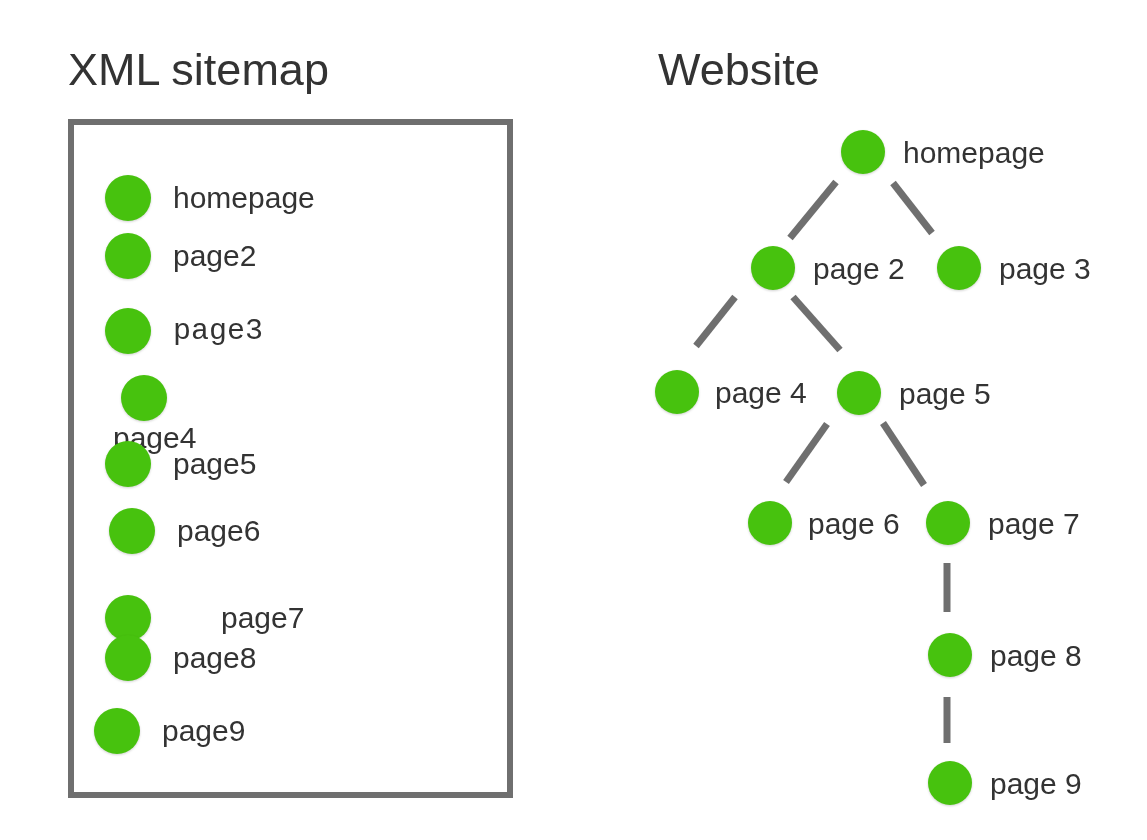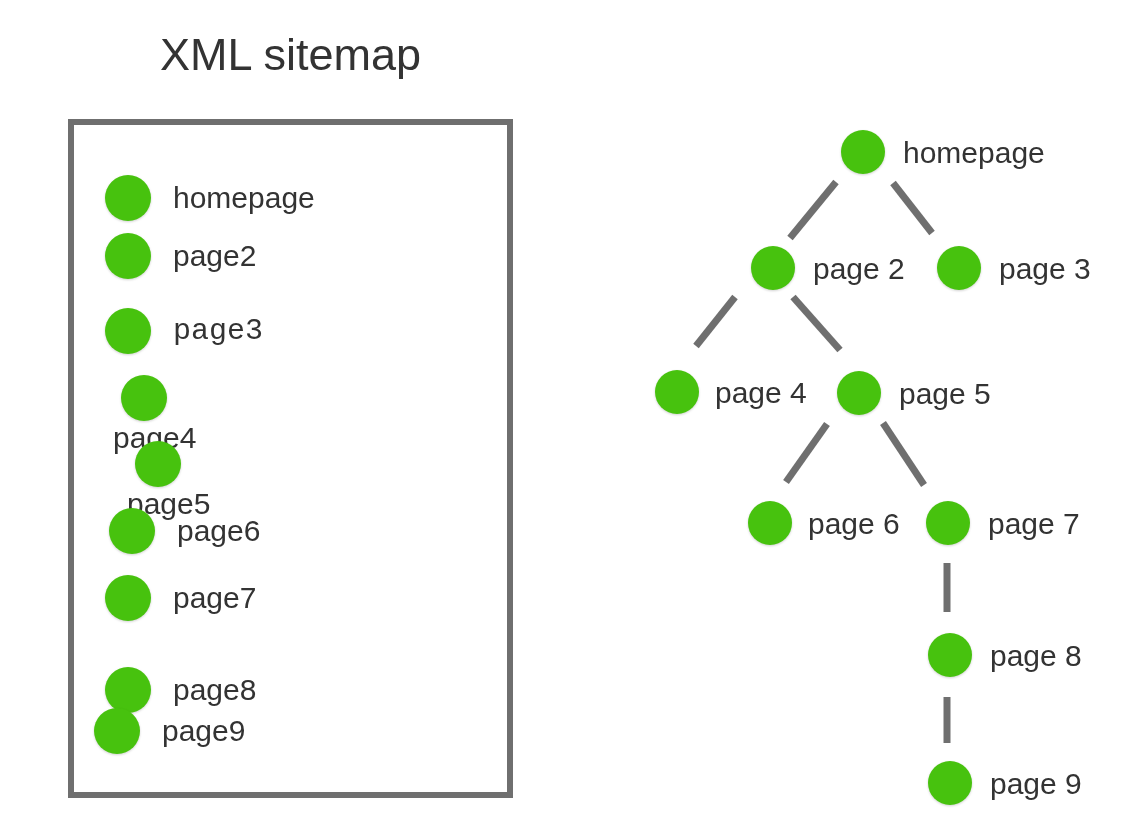--- a/index.html
+++ b/index.html
@@ -10,25 +10,25 @@
   }
   .canvas {
     position: relative;
     width: 1147px;
     height: 840px;
     background: #ffffff;
     overflow: hidden;
   }
   .panel-title {
     position: absolute;
-    top: 29px;
+    top: 44px;
     font-size: 45px;
     line-height: 1.15;
     color: #333333;
-    text-align: center;
+    text-align: left;
     white-space: nowrap;
   }
   .left-title  { left: 68px;  width: 445px; }
   .right-title { left: 658px; width: 430px; }
 
   .sitemap-box {
     position: absolute;
     left: 68px;
     top: 119px;
     width: 445px;
@@ -68,53 +68,54 @@
     font-family: "Liberation Sans", sans-serif;
     font-size: 30px;
   }
 </style>
 </head>
 <body>
 
 <div class="canvas">
   <div class="panel-title left-title">XML sitemap</div>
 
+  <div class="panel-title right-title">Website</div>
 
   <div class="sitemap-box"></div>
 
   <div id="sitemap-list">
       <div class="sitemap-item" style="left: 105px; top: 175px;">
         <span class="dot" style="background: rgb(71, 194, 14);"></span>
         <span class="item-label">homepage</span>
       </div>
       <div class="sitemap-item" style="left: 105px; top: 233px;">
         <span class="dot" style="background: rgb(71, 194, 14);"></span>
         <span class="item-label">page2</span>
       </div>
       <div class="sitemap-item" style="left: 105px; top: 308.2px; font-family: Liberation Mono, monospace;">
         <span class="dot" style="background: rgb(71, 194, 14);"></span>
         <span class="item-label">page3</span>
       </div>
       <div class="sitemap-item" style="left: 91px; top: 374.8px; flex-direction: column;">
         <span class="dot" style="background: rgb(71, 194, 14);"></span>
         <span class="item-label">page4</span>
       </div>
-      <div class="sitemap-item" style="left: 105px; top: 441.4px; flex-direction: column;">
+      <div class="sitemap-item" style="left: 105px; top: 441.4px;">
         <span class="dot" style="background: rgb(71, 194, 14);"></span>
         <span class="item-label">page5</span>
       </div>
       <div class="sitemap-item" style="left: 109px; top: 508px;">
         <span class="dot" style="background: rgb(71, 194, 14);"></span>
         <span class="item-label">page6</span>
       </div>
-      <div class="sitemap-item" style="left: 105px; top: 575px;">
+      <div class="sitemap-item" style="left: 105px; top: 595px; gap: 48px;">
         <span class="dot" style="background: rgb(71, 194, 14);"></span>
         <span class="item-label">page7</span>
       </div>
-      <div class="sitemap-item" style="left: 105px; top: 667px;">
+      <div class="sitemap-item" style="left: 105px; top: 635px;">
         <span class="dot" style="background: rgb(71, 194, 14);"></span>
         <span class="item-label">page8</span>
       </div>
       <div class="sitemap-item" style="left: 94px; top: 707.8px;">
         <span class="dot" style="background: rgb(71, 194, 14);"></span>
         <span class="item-label">page9</span>
       </div>
     </div>
 
   <svg id="tree-svg" width="1147" height="840" viewBox="0 0 1147 840">

